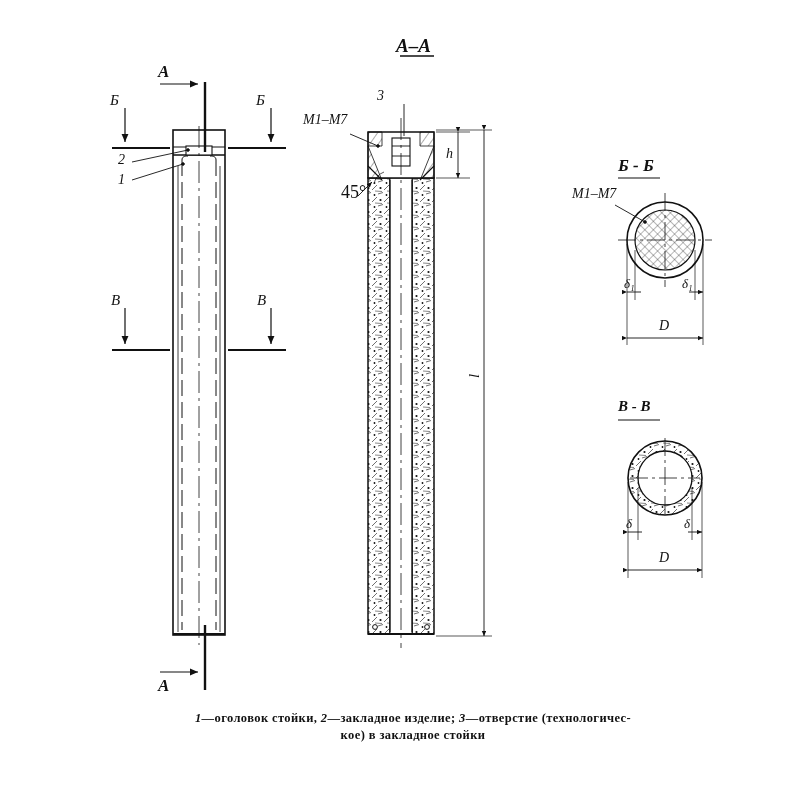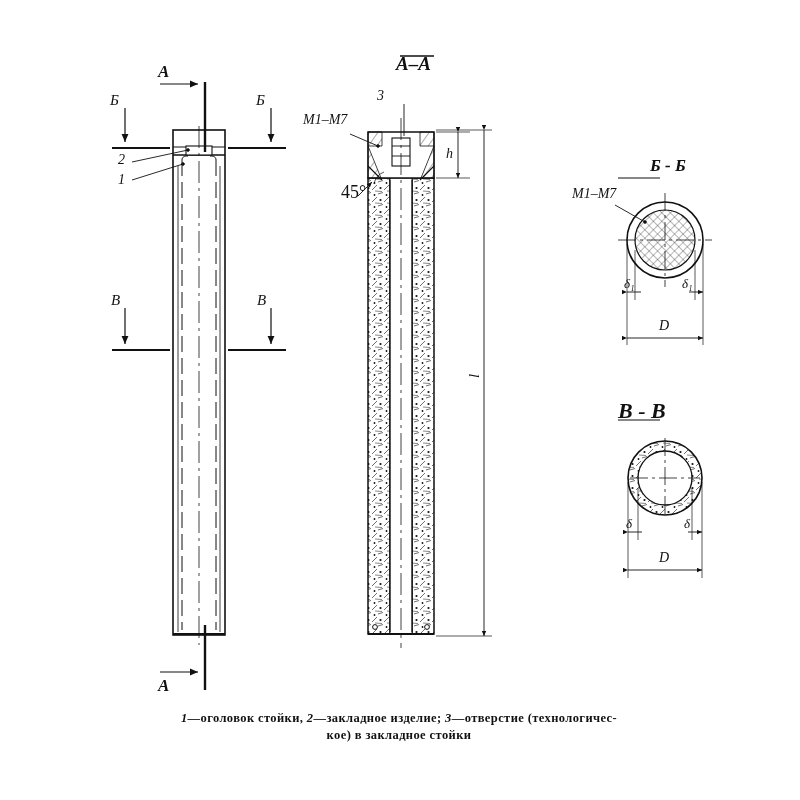--- a/index.html
+++ b/index.html
@@ -1,20 +1,20 @@
 <!DOCTYPE html>
 <html><head>
 <meta charset="utf-8">
 <style>
   html,body{margin:0;padding:0;background:#fff;}
   body{width:800px;height:800px;position:relative;font-family:"Liberation Serif",serif;color:#111;}
   #sheet{position:absolute;inset:0;width:800px;height:800px;}
   .lbl{position:absolute;font-family:"Liberation Serif",serif;white-space:nowrap;}
   .it{font-style:italic;}
-  .caption{position:absolute;left:54px;top:710px;width:690px;text-align:center;
+  .caption{position:absolute;left:68px;top:710px;width:690px;text-align:center;
            font-family:"Liberation Serif",serif;font-weight:bold;font-size:12.5px;line-height:17px;
            letter-spacing:.4px;}
   .caption .num{font-style:italic;}
 </style>
 </head>
 <body>
 
 <svg id="sheet" viewBox="0 0 800 800">
   <defs>
     <pattern id="hatch" width="7" height="7" patternUnits="userSpaceOnUse" patternTransform="rotate(35)">
@@ -195,34 +195,34 @@
 <div class="lbl it" style="left:158px;top:62px;font-size:17px;font-weight:bold;">A</div>
 <div class="lbl it" style="left:158px;top:676px;font-size:17px;font-weight:bold;">A</div>
 <div class="lbl it" style="left:110px;top:92px;font-size:15px;">Б</div>
 <div class="lbl it" style="left:256px;top:92px;font-size:15px;">Б</div>
 <div class="lbl it" style="left:111px;top:292px;font-size:15px;">В</div>
 <div class="lbl it" style="left:257px;top:292px;font-size:15px;">В</div>
 
 <div class="lbl it" style="left:118px;top:152px;font-size:14px;">2</div>
 <div class="lbl it" style="left:118px;top:172px;font-size:14px;">1</div>
 
-<div class="lbl it" style="left:396px;top:53px;font-size:19px;font-weight:bold;">А–А</div>
+<div class="lbl it" style="left:396px;top:35px;font-size:19px;font-weight:bold;">А–А</div>
 <div class="lbl it" style="left:377px;top:88px;font-size:14px;">3</div>
 <div class="lbl it" style="left:303px;top:112px;font-size:14px;">М1–М7</div>
 <div class="lbl" style="left:341px;top:182px;font-size:18px;">45°</div>
 <div class="lbl it" style="left:446px;top:146px;font-size:14px;">h</div>
 <div class="lbl it" style="left:466px;top:378px;font-size:15px;transform:rotate(-90deg);transform-origin:left top;">l</div>
 
-<div class="lbl it" style="left:618px;top:156px;font-size:17px;font-weight:bold;margin-left:32px;">Б - Б</div>
+<div class="lbl it" style="left:618px;top:156px;font-size:17px;font-weight:bold;">Б - Б</div>
 <div class="lbl it" style="left:572px;top:186px;font-size:14px;">М1–М7</div>
 <div class="lbl it" style="left:624px;top:276px;font-size:13px;">δ₁</div>
 <div class="lbl it" style="left:682px;top:276px;font-size:13px;">δ₁</div>
 <div class="lbl it" style="left:659px;top:318px;font-size:14px;">D</div>
 
-<div class="lbl it" style="left:618px;top:398px;font-size:22px;font-weight:bold;font-style:italic;">В - В</div>
+<div class="lbl it" style="left:618px;top:398px;font-size:15px;font-weight:bold;font-style:italic;">В - В</div>
 <div class="lbl it" style="left:626px;top:516px;font-size:13px;">δ</div>
 <div class="lbl it" style="left:684px;top:516px;font-size:13px;">δ</div>
 <div class="lbl it" style="left:659px;top:550px;font-size:14px;">D</div>
 
 <div class="caption">
   <span class="num">1</span><span>—оголовок стойки, </span><span class="num">2</span><span>—закладное изделие; </span><span class="num">3</span><span>—отверстие (технологичес-</span><br>
   <span>кое) в закладное стойки</span>
 </div>
 
 </body></html>

